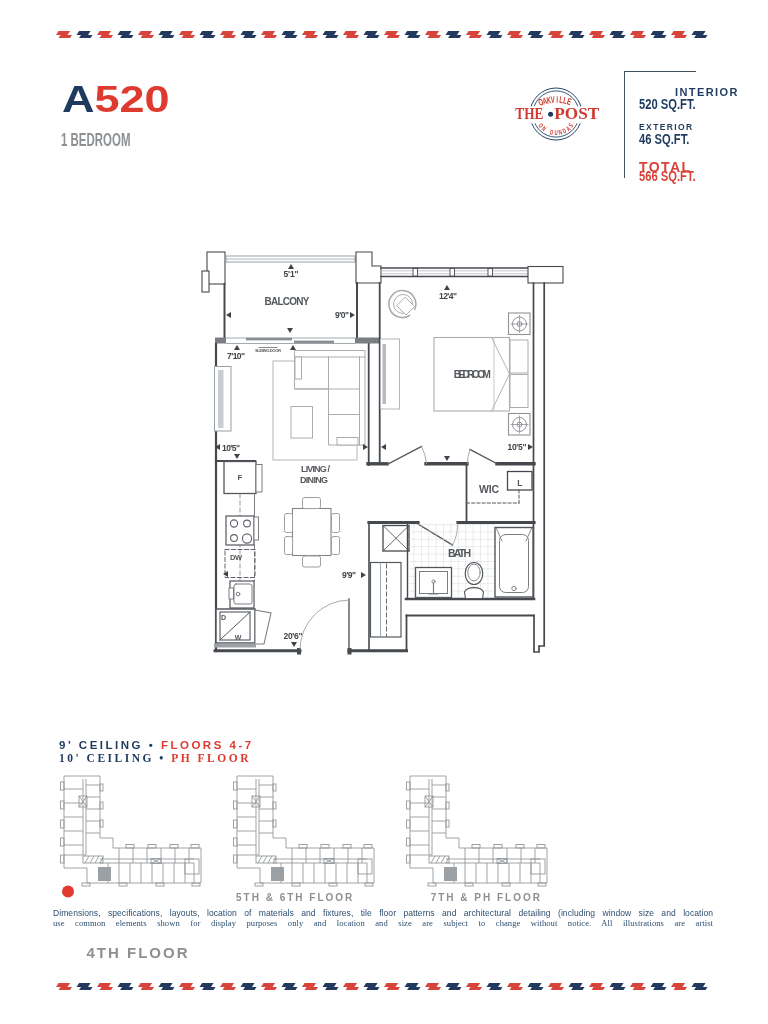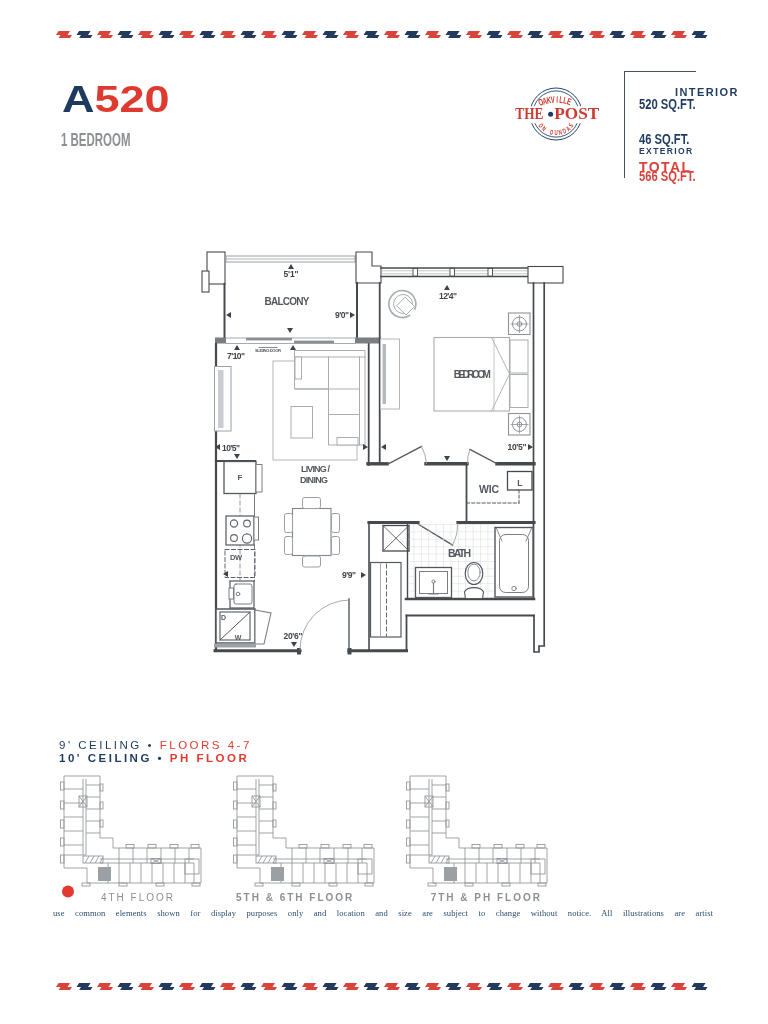--- a/index.html
+++ b/index.html
@@ -13,37 +13,38 @@
 
 <div class="abs" style="left:62px;top:80px;font-size:36px;font-weight:bold;letter-spacing:0px;line-height:40px;transform:scaleX(1.25);transform-origin:0 0;">
   <span class="navy">A</span><span class="red">520</span>
 </div>
 <div class="abs" style="left:61px;top:129px;font-size:18.5px;font-weight:bold;color:#8d9093;transform:scaleX(0.62);transform-origin:0 0;white-space:nowrap;">1 BEDROOM</div>
 
 <div class="abs" style="left:624px;top:71px;width:72px;height:0;border-top:1.5px solid #46525e;"></div>
 <div class="abs" style="left:624px;top:71px;width:0;height:107px;border-left:1.5px solid #46525e;"></div>
 <div class="abs" style="left:639px;top:85.5px;font-size:11px;font-weight:bold;letter-spacing:1.4px;color:#1e3a5f;padding-left:36px;">INTERIOR</div>
 <div class="abs" style="left:639px;top:95.5px;font-size:14px;font-weight:bold;color:#1e3a5f;transform:scaleX(0.8);transform-origin:0 0;white-space:nowrap;">520 SQ.FT.</div>
-<div class="abs" style="left:639px;top:122px;font-size:8.5px;font-weight:bold;letter-spacing:1.4px;color:#1e3a5f;margin-top:24px;">EXTERIOR</div>
+<div class="abs" style="left:639px;top:122px;font-size:8.5px;font-weight:bold;letter-spacing:1.4px;color:#1e3a5f;">EXTERIOR</div>
 <div class="abs" style="left:639px;top:131px;font-size:14px;font-weight:bold;color:#1e3a5f;transform:scaleX(0.8);transform-origin:0 0;white-space:nowrap;">46 SQ.FT.</div>
 <div class="abs" style="left:639px;top:158.5px;font-size:14px;font-weight:bold;letter-spacing:1.4px;color:#d8423a;">TOTAL</div>
 <div class="abs" style="left:639px;top:168px;font-size:14px;font-weight:bold;color:#d8423a;transform:scaleX(0.8);transform-origin:0 0;white-space:nowrap;">566 SQ.FT.</div>
 
-<div class="abs" style="left:59px;top:738.5px;font-size:11.5px;font-weight:normal;letter-spacing:2.5px;white-space:nowrap;">
+<div class="abs" style="left:59px;top:738.5px;font-size:11.5px;font-weight:bold;letter-spacing:2.5px;white-space:nowrap;">
   <span class="navy">9' CEILING • </span><span class="red">FLOORS 4-7</span>
 </div>
-<div class="abs" style="left:59px;top:751.5px;font-size:11.5px;font-weight:bold;letter-spacing:2.5px;white-space:nowrap;">
+<div class="abs" style="left:59px;top:751.5px;font-size:11.5px;font-weight:bold;letter-spacing:2.5px;white-space:nowrap;font-family:Liberation Serif, serif;">
   <span class="navy">10' CEILING • </span><span class="red">PH FLOOR</span>
 </div>
 
-<div class="abs" style="left:68px;top:892px;width:140px;text-align:center;font-size:10px;font-weight:normal;letter-spacing:2px;color:#8d9093;">4TH FLOOR</div>
+<div class="abs" style="left:68px;top:944px;width:140px;text-align:center;font-size:15px;font-weight:bold;letter-spacing:2px;color:#8d9093;">4TH FLOOR</div>
 <div class="abs" style="left:236px;top:892px;width:140px;text-align:left;font-size:10px;font-weight:bold;letter-spacing:2px;color:#8d9093;">5TH &amp; 6TH FLOOR</div>
 <div class="abs" style="left:402px;top:892px;width:140px;text-align:right;font-size:10px;font-weight:bold;letter-spacing:2px;color:#8d9093;">7TH &amp; PH FLOOR</div>
 
 <div class="abs" style="left:53px;top:908px;width:660px;font-size:8.55px;line-height:10.15px;letter-spacing:0.05px;color:#2e4e70;text-align:justify;">
+  <div style="text-align:justify;text-align-last:justify;">Dimensions, specifications, layouts, location of materials and fixtures, tile floor patterns and architectural detailing (including window size and location</div>
   <div style="text-align:justify;text-align-last:justify;font-family:Liberation Serif, serif;">use common elements shown for display purposes only and location and size are subject to change without notice. All illustrations are artist</div>
 </div>
 
 <svg class="abs" style="left:0;top:0;" width="768" height="1024" viewBox="0 0 768 1024" fill="none">
 <defs>
   <pattern id="stripes" x="56" y="0" width="41" height="7" patternUnits="userSpaceOnUse">
     <path d="M0,7 L4.5,0 L16,0 L11.5,7 Z" fill="#d8443c"></path>
     <path d="M20.5,7 L25,0 L36.5,0 L32,7 Z" fill="#23395d"></path>
   </pattern>
   <pattern id="tiles" x="407" y="524" width="7.4" height="7.4" patternUnits="userSpaceOnUse">

